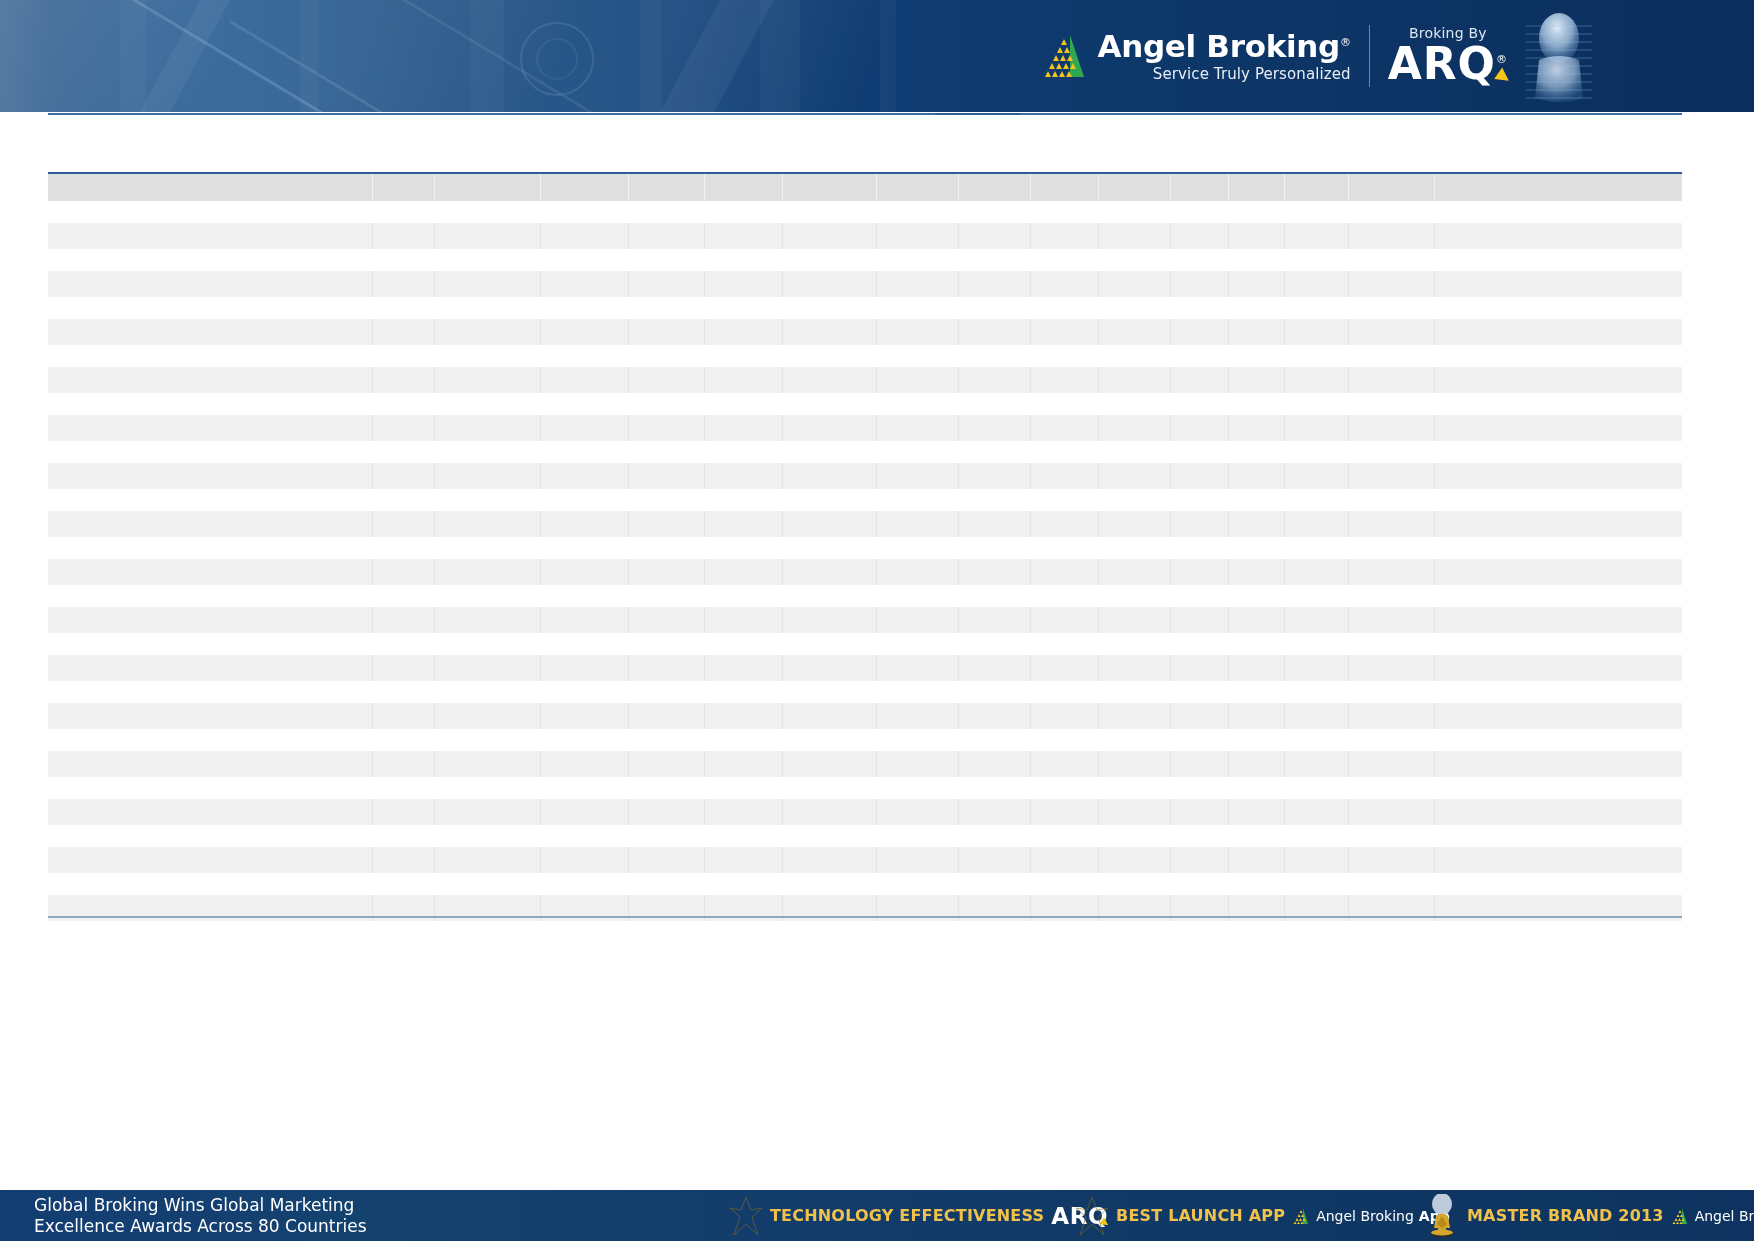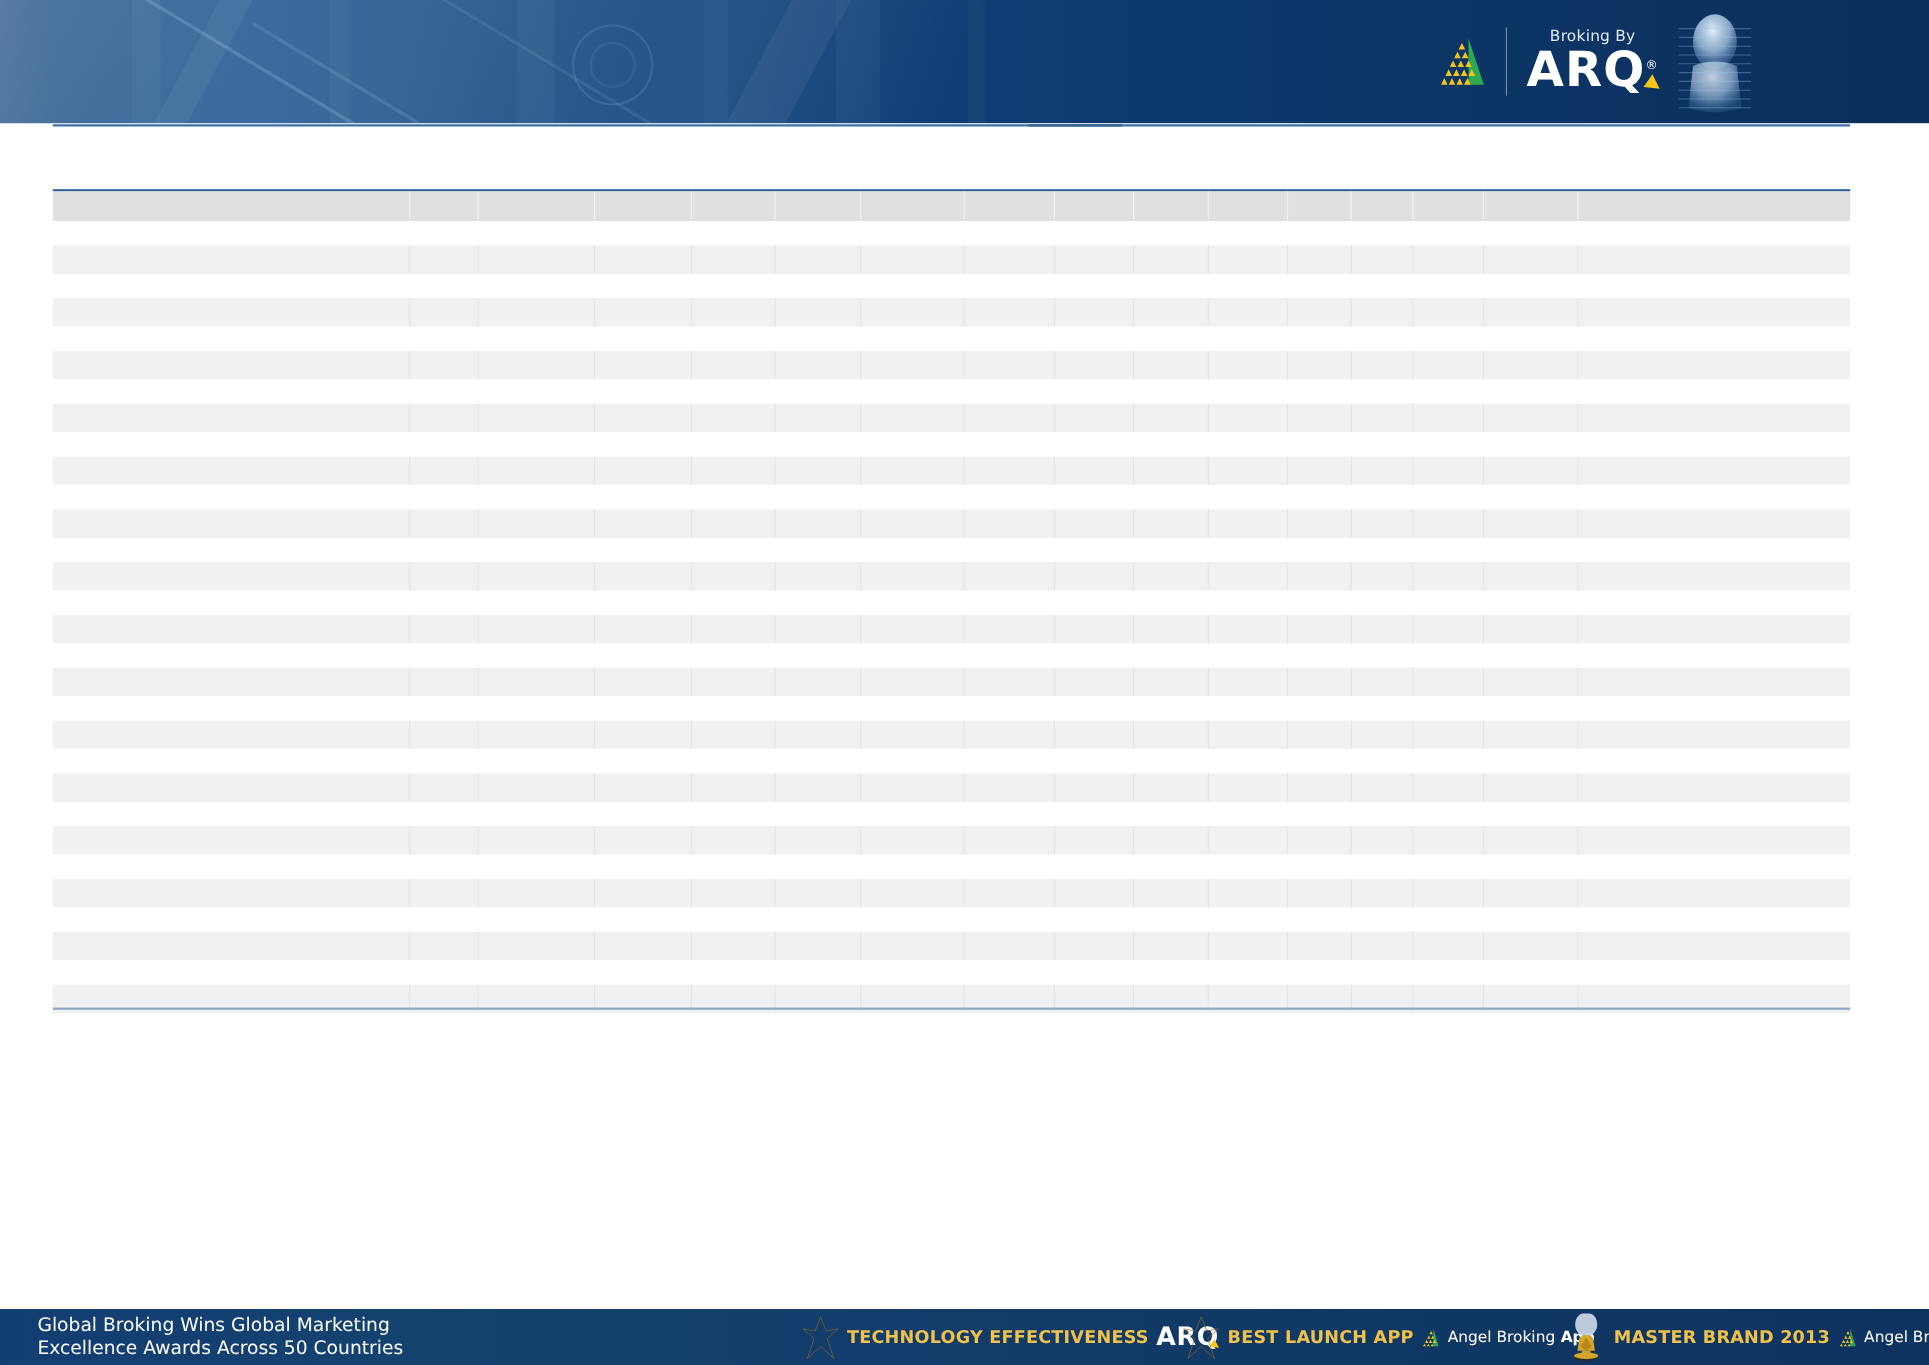--- a/index.html
+++ b/index.html
@@ -203,20 +203,24 @@
               <polygon points="19,30 22,36 16,36"></polygon>
               <polygon points="26,30 29,36 23,36"></polygon>
               <polygon points="33,30 36,36 30,36"></polygon>
             <polygon points="8,38 11,44 5,44"></polygon>
               <polygon points="15,38 18,44 12,44"></polygon>
               <polygon points="22,38 25,44 19,44"></polygon>
               <polygon points="29,38 32,44 26,44"></polygon>
           </g>
         </svg>
       </div>
+      <div class="ab-words">
+        <div class="ab-name"><span>Angel Broking</span><span class="ab-reg">®</span></div>
+        <div class="ab-tag">Service Truly Personalized</div>
+      </div>
     </div>
 
     <div class="logo-div"></div>
 
     <div class="arq-group">
       <div class="arq-powered">Broking By</div>
       <div class="arq-word"><span>ARQ</span><span class="arq-reg">®</span><span class="arq-q-dot"></span></div>
     </div>
 
   </div>
@@ -515,21 +519,21 @@
         <div class="colsep" style="left: 1300px;"></div>
         <div class="colsep" style="left: 1386px;"></div>
       </div>
     </div>
 </div>
 <div class="tbl-bottomline"></div>
 
 <div class="footer-banner">
   <div class="ft-headline">
     <div>Global Broking Wins Global Marketing</div>
-    <div>Excellence Awards Across 50 Countries</div>
+    <div>Excellence Awards Across 80 Countries</div>
   </div>
 
 
   <div class="award" style="left:729px;">
     <span class="award-star">
       <svg viewBox="0 0 34 40" width="34" height="40">
         <path d="M17 1 L22 14 L33 12 L23 21 L29 39 L17 28 L5 39 L11 21 L1 12 L12 14 Z" fill="url(#sg1)" stroke="#8c6a1e" stroke-width="0.6"></path>
       </svg>
     </span>
     <span class="award-text">TECHNOLOGY EFFECTIVENESS</span>

